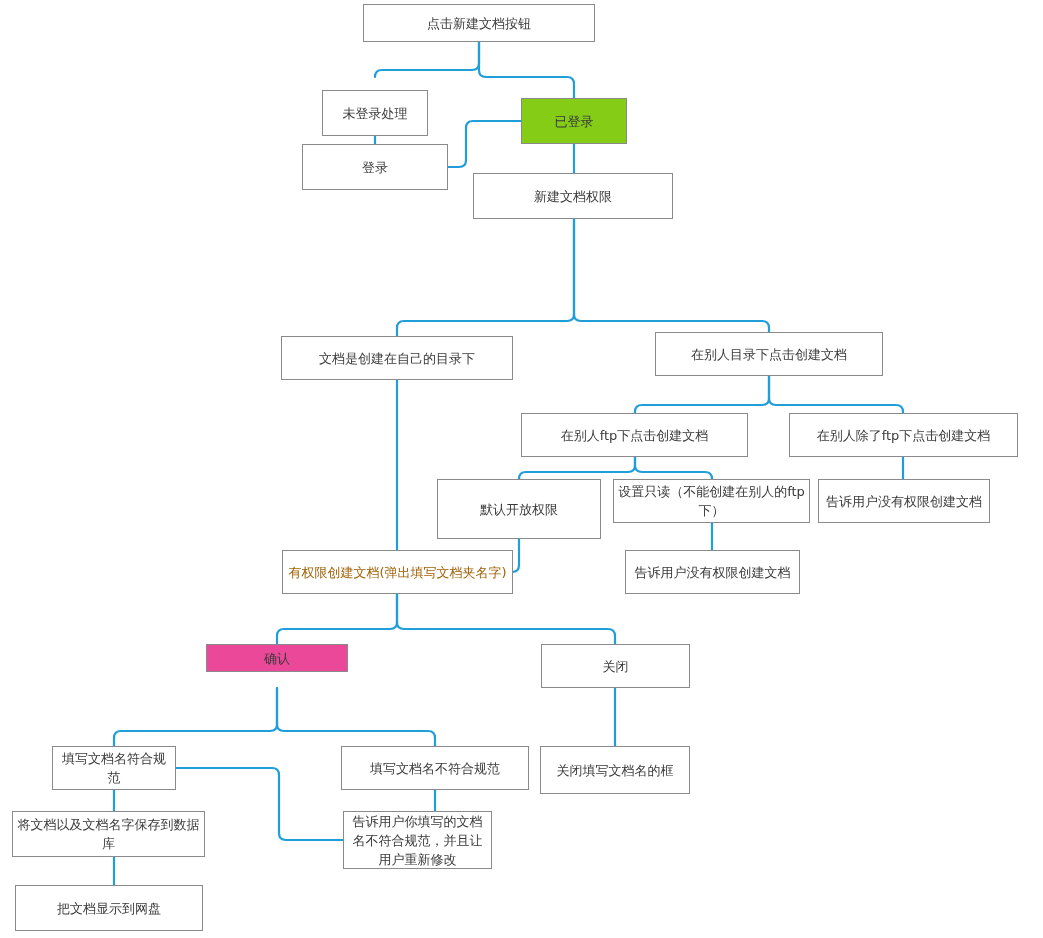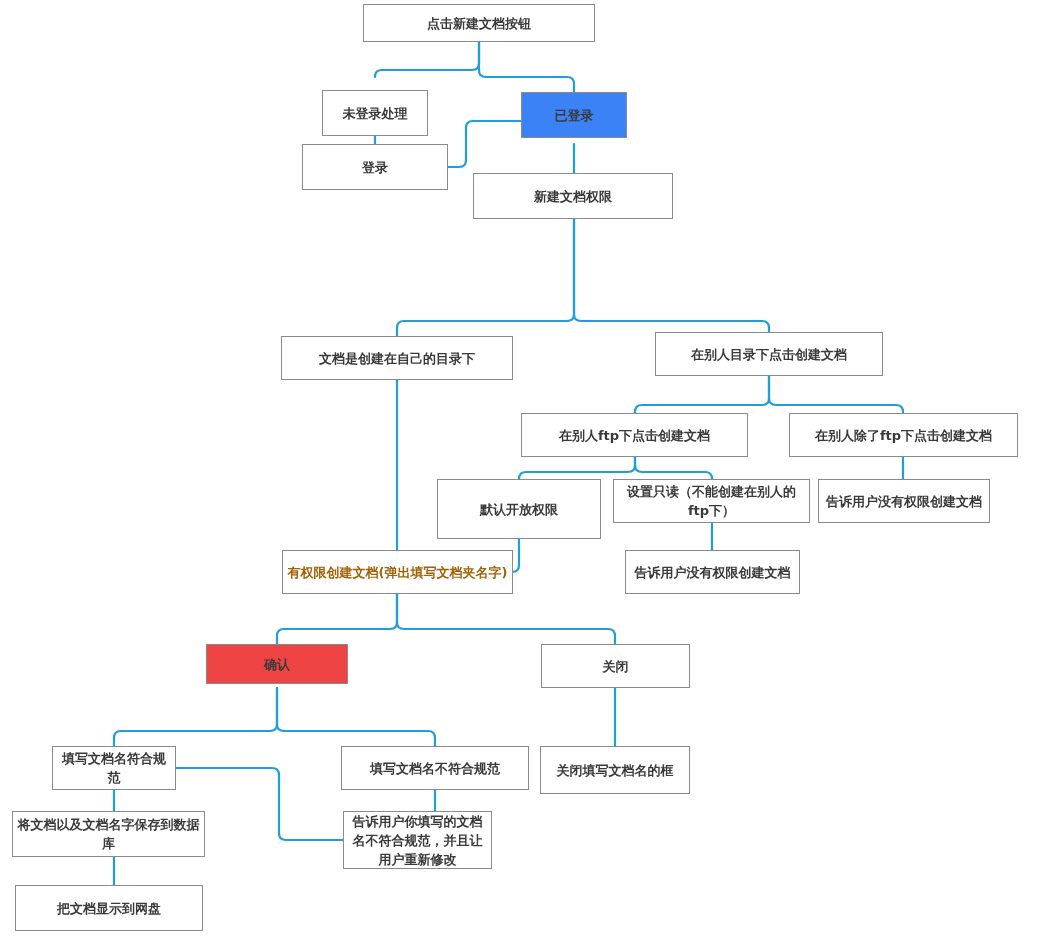--- a/index.html
+++ b/index.html
@@ -33,21 +33,20 @@
     background: #ffffff;
     color: #3a3a3a;
     display: flex;
     align-items: center;
     justify-content: center;
     text-align: center;
     font-size: 13px;
     line-height: 19px;
     padding: 2px 4px;
     z-index: 2;
-    font-weight: bold;
   }
 </style>
 </head>
 <body>
 
 <div id="canvas" style="background: rgb(255, 255, 255);">
   <svg id="edges" viewBox="0 0 1043 938">
       <path d="M 479 42 L 479 63 Q 479 70 472 70 L 382 70 Q 375 70 375 77 L 375 76" fill="none" stroke="#1f9ed9" stroke-width="2.2" stroke-linecap="round" stroke-linejoin="round"></path>
       <path d="M 479 42 L 479 70 Q 479 77 486 77 L 567 77 Q 574 77 574 84 L 574 98" fill="none" stroke="#1f9ed9" stroke-width="2.2" stroke-linecap="round" stroke-linejoin="round"></path>
       <path d="M 375 122 L 375 144" fill="none" stroke="#1f9ed9" stroke-width="2.2" stroke-linecap="round" stroke-linejoin="round"></path>
@@ -68,33 +67,33 @@
       <path d="M 277 688 L 277 724 Q 277 731 270 731 L 121 731 Q 114 731 114 738 L 114 746" fill="none" stroke="#1f9ed9" stroke-width="2.2" stroke-linecap="round" stroke-linejoin="round"></path>
       <path d="M 277 688 L 277 724 Q 277 731 284 731 L 428 731 Q 435 731 435 738 L 435 746" fill="none" stroke="#1f9ed9" stroke-width="2.2" stroke-linecap="round" stroke-linejoin="round"></path>
       <path d="M 615 688 L 615 746" fill="none" stroke="#1f9ed9" stroke-width="2.2" stroke-linecap="round" stroke-linejoin="round"></path>
       <path d="M 114 790 L 114 811" fill="none" stroke="#1f9ed9" stroke-width="2.2" stroke-linecap="round" stroke-linejoin="round"></path>
       <path d="M 176 768 L 272 768 Q 279 768 279 775 L 279 833 Q 279 840 286 840 L 343 840" fill="none" stroke="#1f9ed9" stroke-width="2.2" stroke-linecap="round" stroke-linejoin="round"></path>
       <path d="M 435 790 L 435 811" fill="none" stroke="#1f9ed9" stroke-width="2.2" stroke-linecap="round" stroke-linejoin="round"></path>
       <path d="M 114 857 L 114 885" fill="none" stroke="#1f9ed9" stroke-width="2.2" stroke-linecap="round" stroke-linejoin="round"></path>
     </svg>
 <div class="node" style="left: 363px; top: 4px; width: 232px; height: 38px; border-color: rgb(138, 138, 138); background: rgb(255, 255, 255); color: rgb(58, 58, 58);">点击新建文档按钮</div>
     <div class="node" style="left: 322px; top: 76px; width: 106px; height: 46px; border-color: rgb(138, 138, 138); background: rgb(255, 255, 255); color: rgb(58, 58, 58); margin-top: 14px;">未登录处理</div>
-    <div class="node" style="left: 521px; top: 92px; width: 106px; height: 46px; border-color: rgb(138, 138, 138); background: #3b82f6; color: rgb(58, 58, 58);">已登录</div>
+    <div class="node" style="left: 521px; top: 98px; width: 106px; height: 46px; border-color: rgb(138, 138, 138); background: #84cc16; color: rgb(58, 58, 58);">已登录</div>
     <div class="node" style="left: 302px; top: 144px; width: 146px; height: 46px; border-color: rgb(138, 138, 138); background: rgb(255, 255, 255); color: rgb(58, 58, 58);">登录</div>
     <div class="node" style="left: 473px; top: 173px; width: 200px; height: 46px; border-color: rgb(138, 138, 138); background: rgb(255, 255, 255); color: rgb(58, 58, 58);">新建文档权限</div>
     <div class="node" style="left: 281px; top: 336px; width: 232px; height: 44px; border-color: rgb(138, 138, 138); background: rgb(255, 255, 255); color: rgb(58, 58, 58);">文档是创建在自己的目录下</div>
     <div class="node" style="left: 655px; top: 332px; width: 228px; height: 44px; border-color: rgb(138, 138, 138); background: rgb(255, 255, 255); color: rgb(58, 58, 58);">在别人目录下点击创建文档</div>
     <div class="node" style="left: 521px; top: 413px; width: 227px; height: 44px; border-color: rgb(138, 138, 138); background: rgb(255, 255, 255); color: rgb(58, 58, 58);">在别人ftp下点击创建文档</div>
     <div class="node" style="left: 789px; top: 413px; width: 229px; height: 44px; border-color: rgb(138, 138, 138); background: rgb(255, 255, 255); color: rgb(58, 58, 58);">在别人除了ftp下点击创建文档</div>
     <div class="node" style="left: 437px; top: 479px; width: 164px; height: 60px; border-color: rgb(138, 138, 138); background: rgb(255, 255, 255); color: rgb(58, 58, 58);">默认开放权限</div>
     <div class="node" style="left: 613px; top: 479px; width: 197px; height: 44px; border-color: rgb(138, 138, 138); background: rgb(255, 255, 255); color: rgb(58, 58, 58);">设置只读（不能创建在别人的ftp下）</div>
     <div class="node" style="left: 818px; top: 479px; width: 172px; height: 44px; border-color: rgb(138, 138, 138); background: rgb(255, 255, 255); color: rgb(58, 58, 58);">告诉用户没有权限创建文档</div>
     <div class="node" style="left: 282px; top: 550px; width: 231px; height: 44px; border-color: rgb(138, 138, 138); background: rgb(255, 255, 255); color: #a16207;">有权限创建文档(弹出填写文档夹名字)</div>
     <div class="node" style="left: 625px; top: 550px; width: 175px; height: 44px; border-color: rgb(138, 138, 138); background: rgb(255, 255, 255); color: rgb(58, 58, 58);">告诉用户没有权限创建文档</div>
-    <div class="node" style="left: 206px; top: 644px; width: 142px; height: 40px; border-color: rgb(138, 138, 138); background: #ef4444; color: rgb(58, 58, 58);">确认</div>
+    <div class="node" style="left: 206px; top: 644px; width: 142px; height: 28px; border-color: rgb(138, 138, 138); background: #ec4899; color: rgb(58, 58, 58);">确认</div>
     <div class="node" style="left: 541px; top: 644px; width: 149px; height: 44px; border-color: rgb(138, 138, 138); background: rgb(255, 255, 255); color: rgb(58, 58, 58);">关闭</div>
     <div class="node" style="left: 341px; top: 746px; width: 188px; height: 44px; border-color: rgb(138, 138, 138); background: rgb(255, 255, 255); color: rgb(58, 58, 58);">填写文档名不符合规范</div>
     <div class="node" style="left: 52px; top: 746px; width: 124px; height: 44px; border-color: rgb(138, 138, 138); background: rgb(255, 255, 255); color: rgb(58, 58, 58);">填写文档名符合规范</div>
     <div class="node" style="left: 540px; top: 746px; width: 150px; height: 48px; border-color: rgb(138, 138, 138); background: rgb(255, 255, 255); color: rgb(58, 58, 58);">关闭填写文档名的框</div>
     <div class="node" style="left: 12px; top: 811px; width: 193px; height: 46px; border-color: rgb(138, 138, 138); background: rgb(255, 255, 255); color: rgb(58, 58, 58);">将文档以及文档名字保存到数据库</div>
     <div class="node" style="left: 343px; top: 811px; width: 149px; height: 58px; border-color: rgb(138, 138, 138); background: rgb(255, 255, 255); color: rgb(58, 58, 58);">告诉用户你填写的文档名不符合规范，并且让用户重新修改</div>
     <div class="node" style="left: 15px; top: 885px; width: 188px; height: 46px; border-color: rgb(138, 138, 138); background: rgb(255, 255, 255); color: rgb(58, 58, 58);">把文档显示到网盘</div>
   </div>
 
 </body></html>

